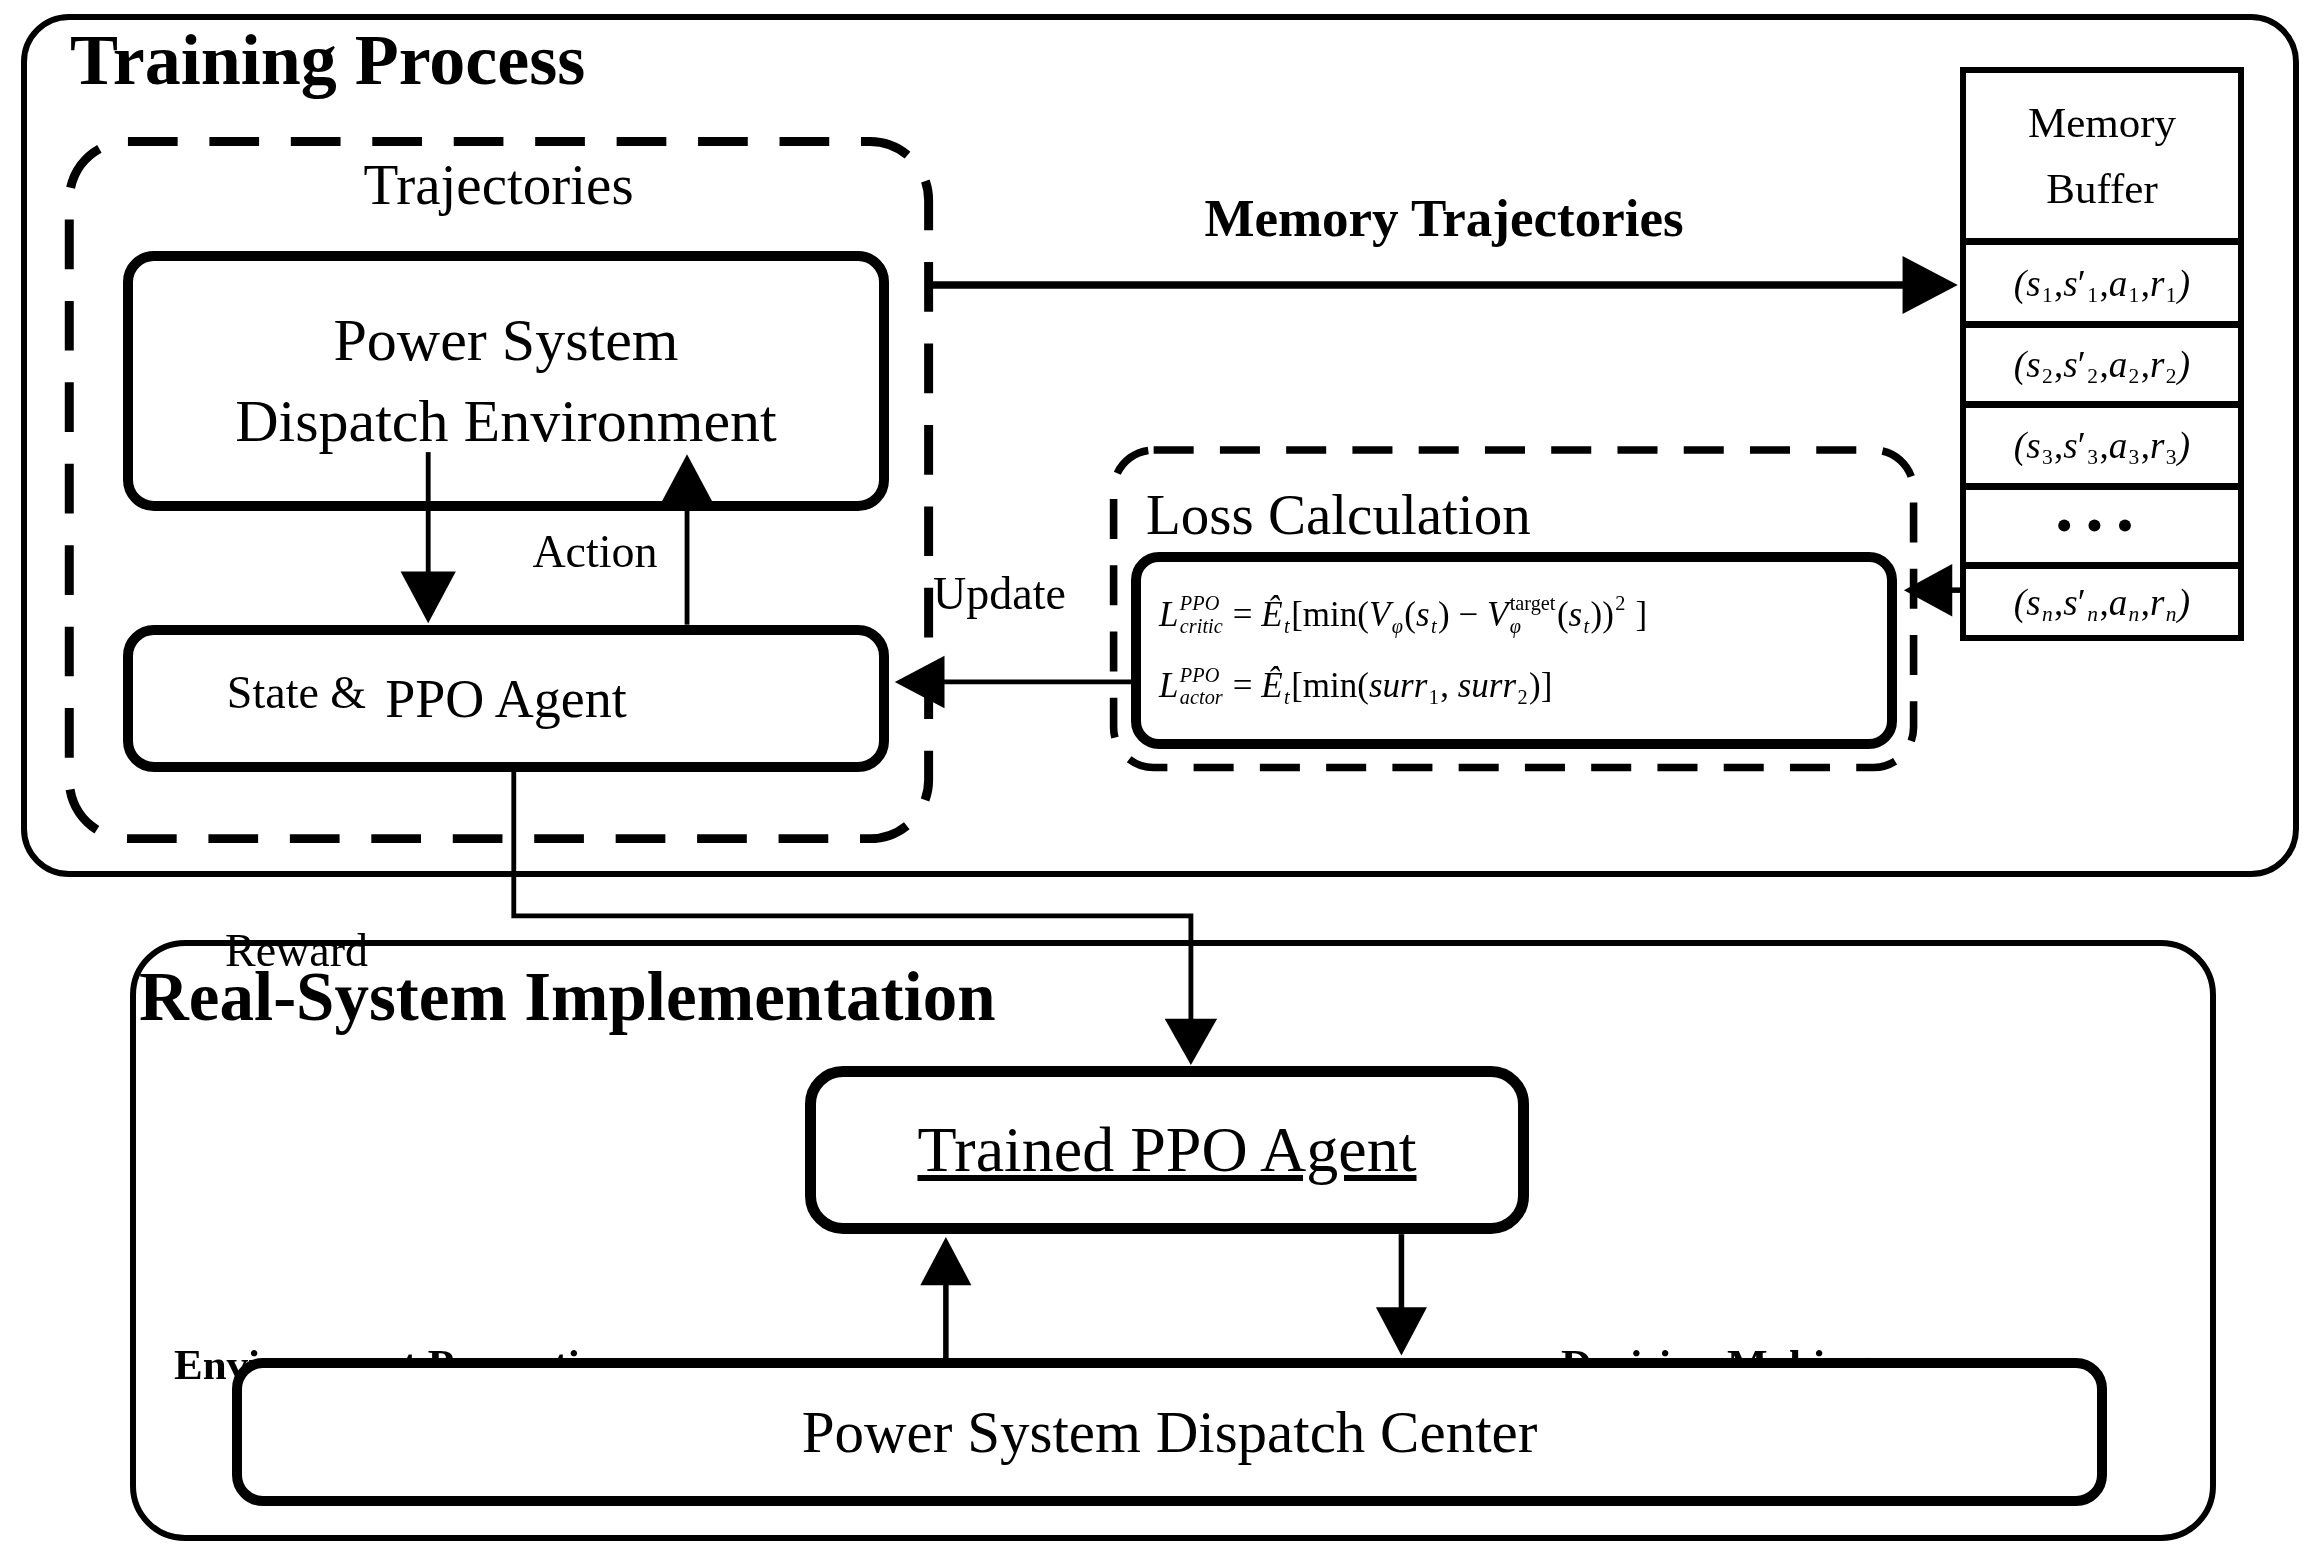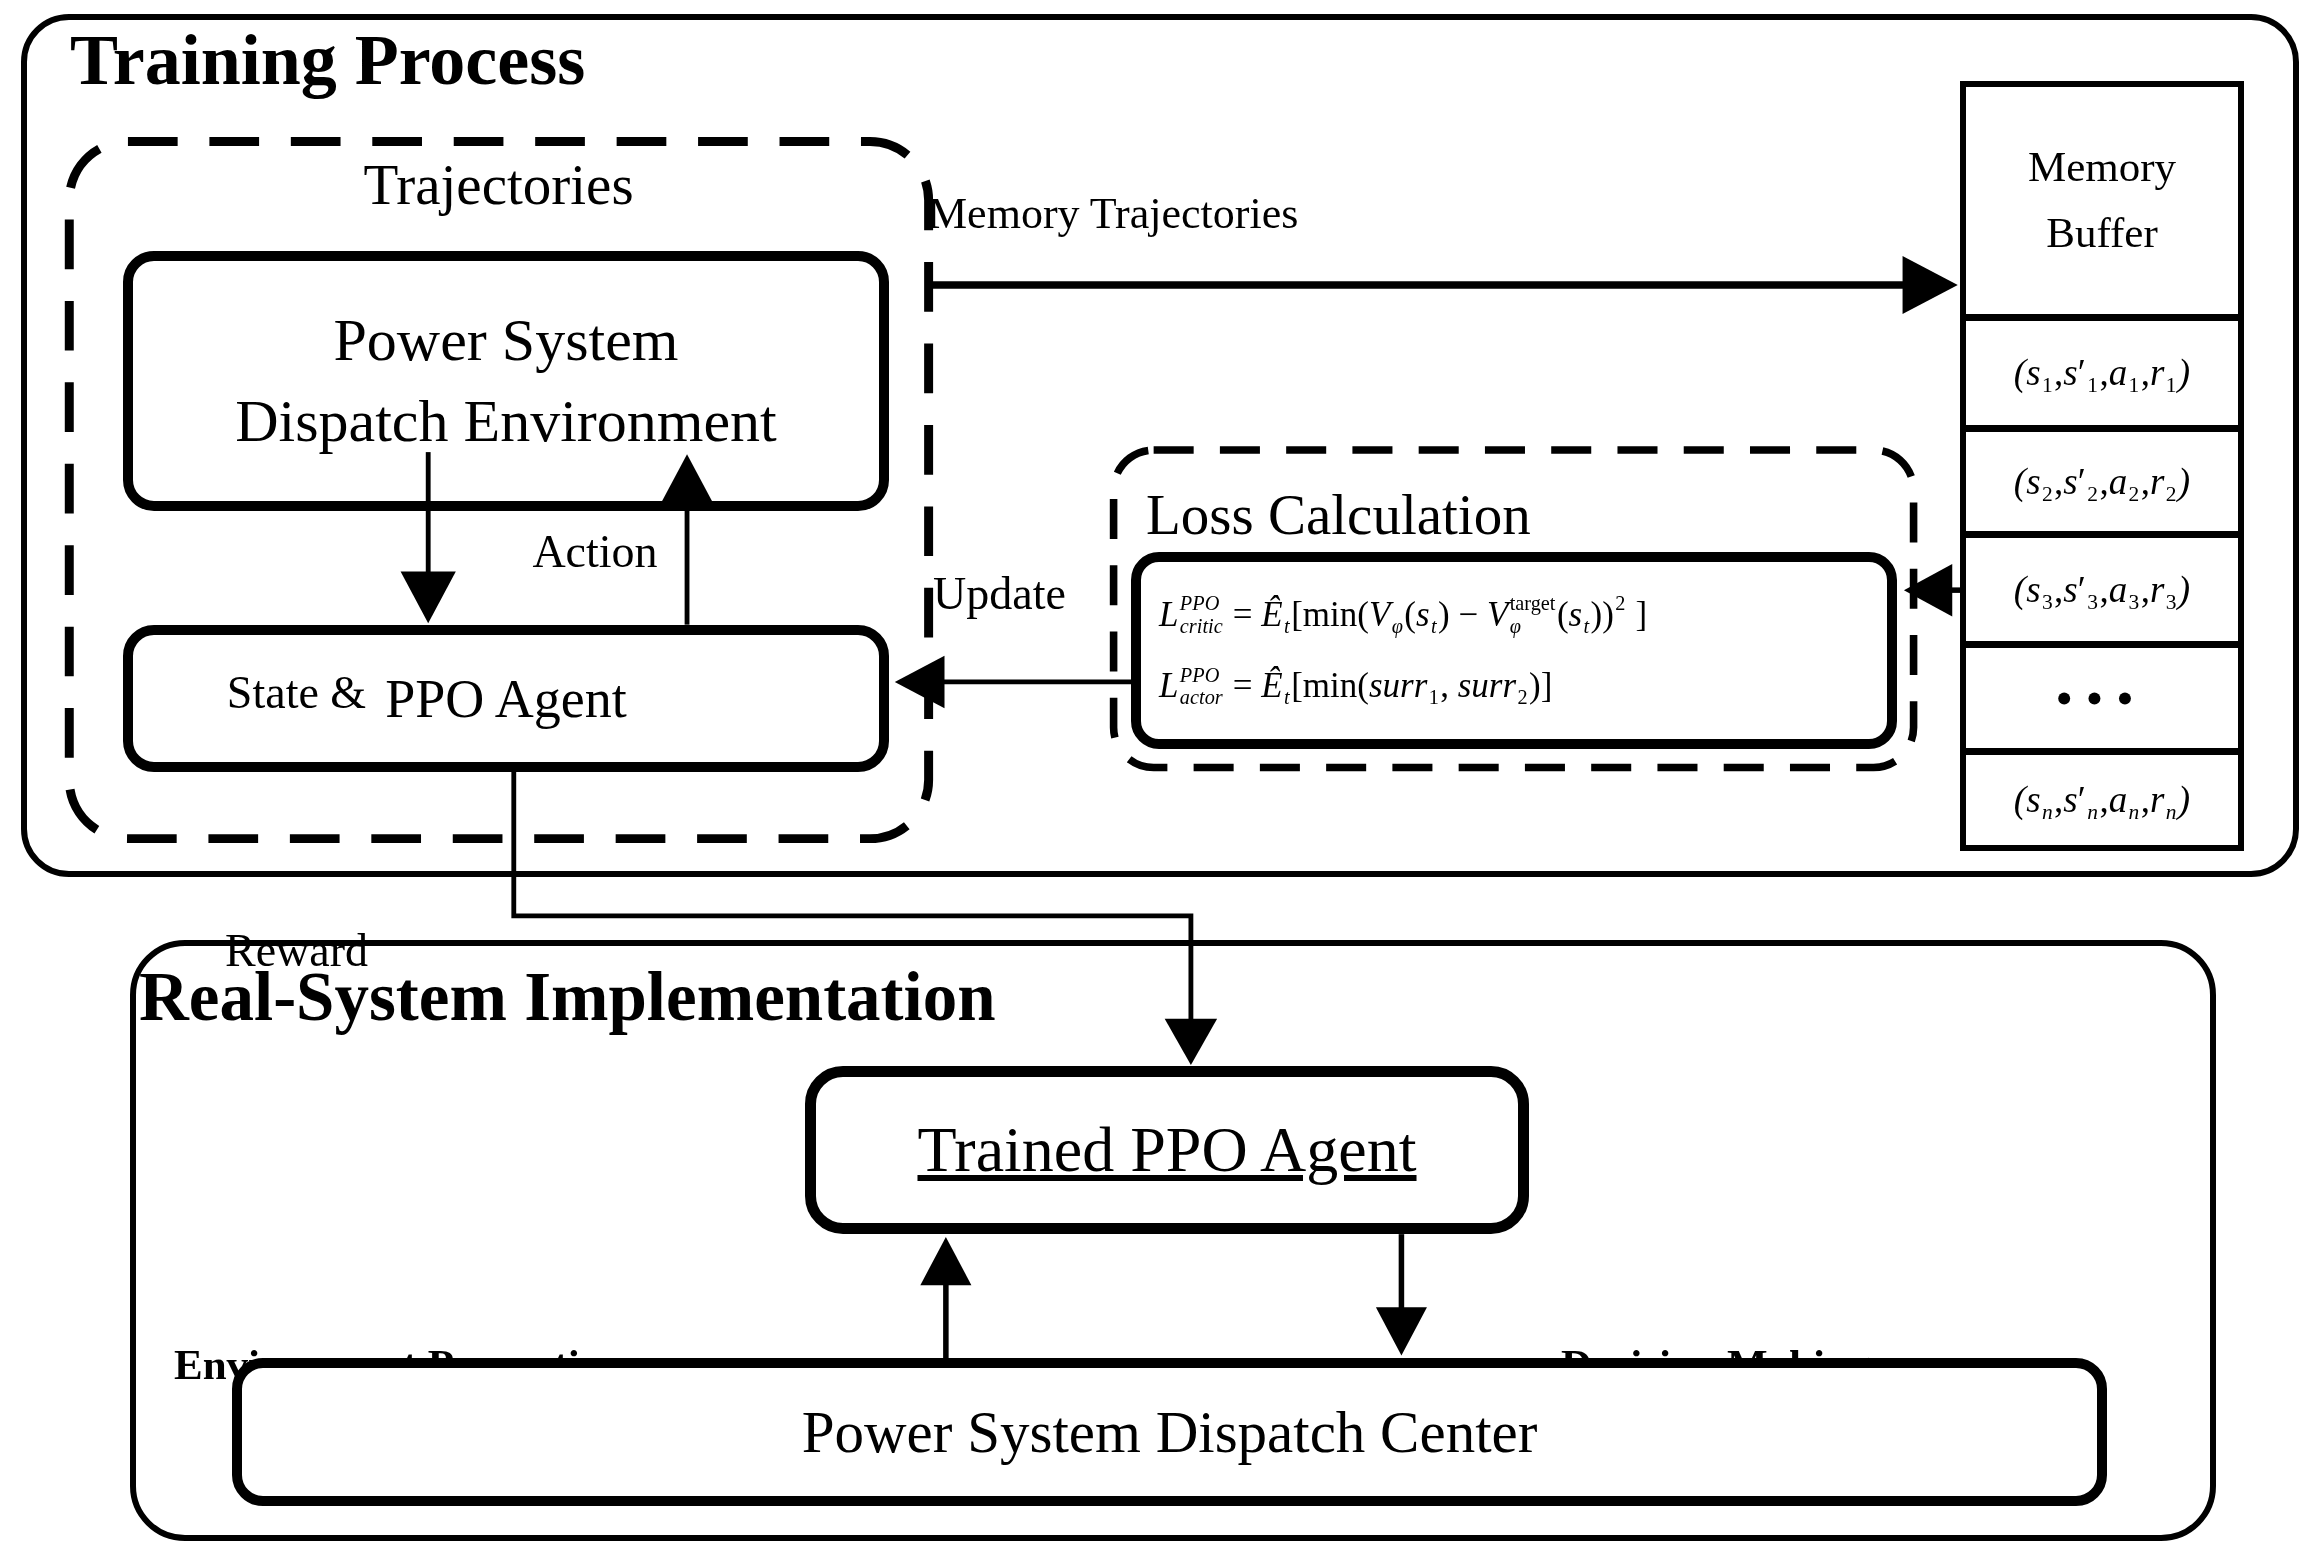--- a/index.html
+++ b/index.html
@@ -12,21 +12,21 @@
     display:flex;flex-direction:column;align-items:center;justify-content:center;text-align:center;}
   .lbl{position:absolute;white-space:pre;}
   .bold{font-weight:bold;}
   svg.overlay{position:absolute;left:0;top:0;pointer-events:none;}
   .it{font-style:italic;}
   .stk{display:inline-flex;flex-direction:column;vertical-align:-0.52em;font-size:0.58em;line-height:1.12;margin:0 1.4px;text-align:left;}
   .su,.sb{display:block;min-height:1em;}
   .formula{display:flex;align-items:center;white-space:pre;font-size:35px;}
   .loss-inner{display:flex;flex-direction:column;justify-content:center;gap:26px;align-items:flex-start;padding-left:18px;}
   
-  .buffer{position:absolute;left:1960px;top:81px;width:284px;height:770px;border:6.2px solid #000;background:#fff;box-sizing:border-box;display:flex;flex-direction:column;}
+  .buffer{position:absolute;left:1960px;top:67px;width:284px;height:574px;border:6.2px solid #000;background:#fff;box-sizing:border-box;display:flex;flex-direction:column;}
   .buf-head{height:231px;box-sizing:border-box;display:flex;flex-direction:column;align-items:center;justify-content:center;font-size:43px;line-height:66px;text-align:center;}
   .buf-row{box-sizing:border-box;border-top:7px solid #000;display:flex;align-items:center;justify-content:center;font-size:37px;white-space:pre;}
   .buf-row.dots{font-weight:bold;font-size:44px;letter-spacing:15px;}
   .sideblock{position:absolute;font-size:43px;line-height:90px;white-space:pre;}
 </style>
 </head>
 <body>
 
 <div class="page">
 
@@ -48,21 +48,21 @@
     <div>PPO Agent</div>
   </div>
 
   <div class="lbl" style="left:186px;top:478px;width:221px;text-align:center;font-size:46px;line-height:86px;">
     <div>State &amp;</div>
     <div>Reward</div>
   </div>
 
   <div class="lbl" style="left:512px;top:525px;width:166px;text-align:center;font-size:46px;">Action</div>
 
-  <div class="lbl" style="left:928px;top:188px;width:1032px;font-size:44px;">Memory Trajectories</div>
+  <div class="lbl" style="left:928px;top:188px;width:1032px;text-align:center;font-size:53px;font-weight:bold;">Memory Trajectories</div>
 
   <div class="lbl" style="left:933px;top:567px;font-size:46px;font-family:Liberation Serif, serif;">Update</div>
 
   <div class="lbl" style="left:1146px;top:482px;font-size:57px;">Loss Calculation</div>
 
   <div class="thickbox loss-inner" style="left:1131px;top:552px;width:766px;height:197px;border-radius:28px;align-items:flex-start;">
     <div class="formula"><span class="it">L</span><span class="stk"><span class="su it">PPO</span><span class="sb it">critic</span></span><span> = </span><span class="it">Ê</span><span class="stk"><span class="su">&nbsp;</span><span class="sb it">t</span></span><span>[min(</span><span class="it">V</span><span class="stk"><span class="su">&nbsp;</span><span class="sb it">φ</span></span><span>(</span><span class="it">s</span><span class="stk"><span class="su">&nbsp;</span><span class="sb it">t</span></span><span>)</span><span> − </span><span class="it">V</span><span class="stk"><span class="su">target</span><span class="sb it">φ</span></span><span>(</span><span class="it">s</span><span class="stk"><span class="su">&nbsp;</span><span class="sb it">t</span></span><span>))</span><span class="stk"><span class="su">2</span><span class="sb">&nbsp;</span></span><span> ]</span></div>
     <div class="formula"><span class="it">L</span><span class="stk"><span class="su it">PPO</span><span class="sb it">actor</span></span><span> = </span><span class="it">Ê</span><span class="stk"><span class="su">&nbsp;</span><span class="sb it">t</span></span><span>[min(</span><span class="it">surr</span><span class="stk"><span class="su">&nbsp;</span><span class="sb">1</span></span><span>, </span><span class="it">surr</span><span class="stk"><span class="su">&nbsp;</span><span class="sb">2</span></span><span>)]</span></div>
   </div>
 

